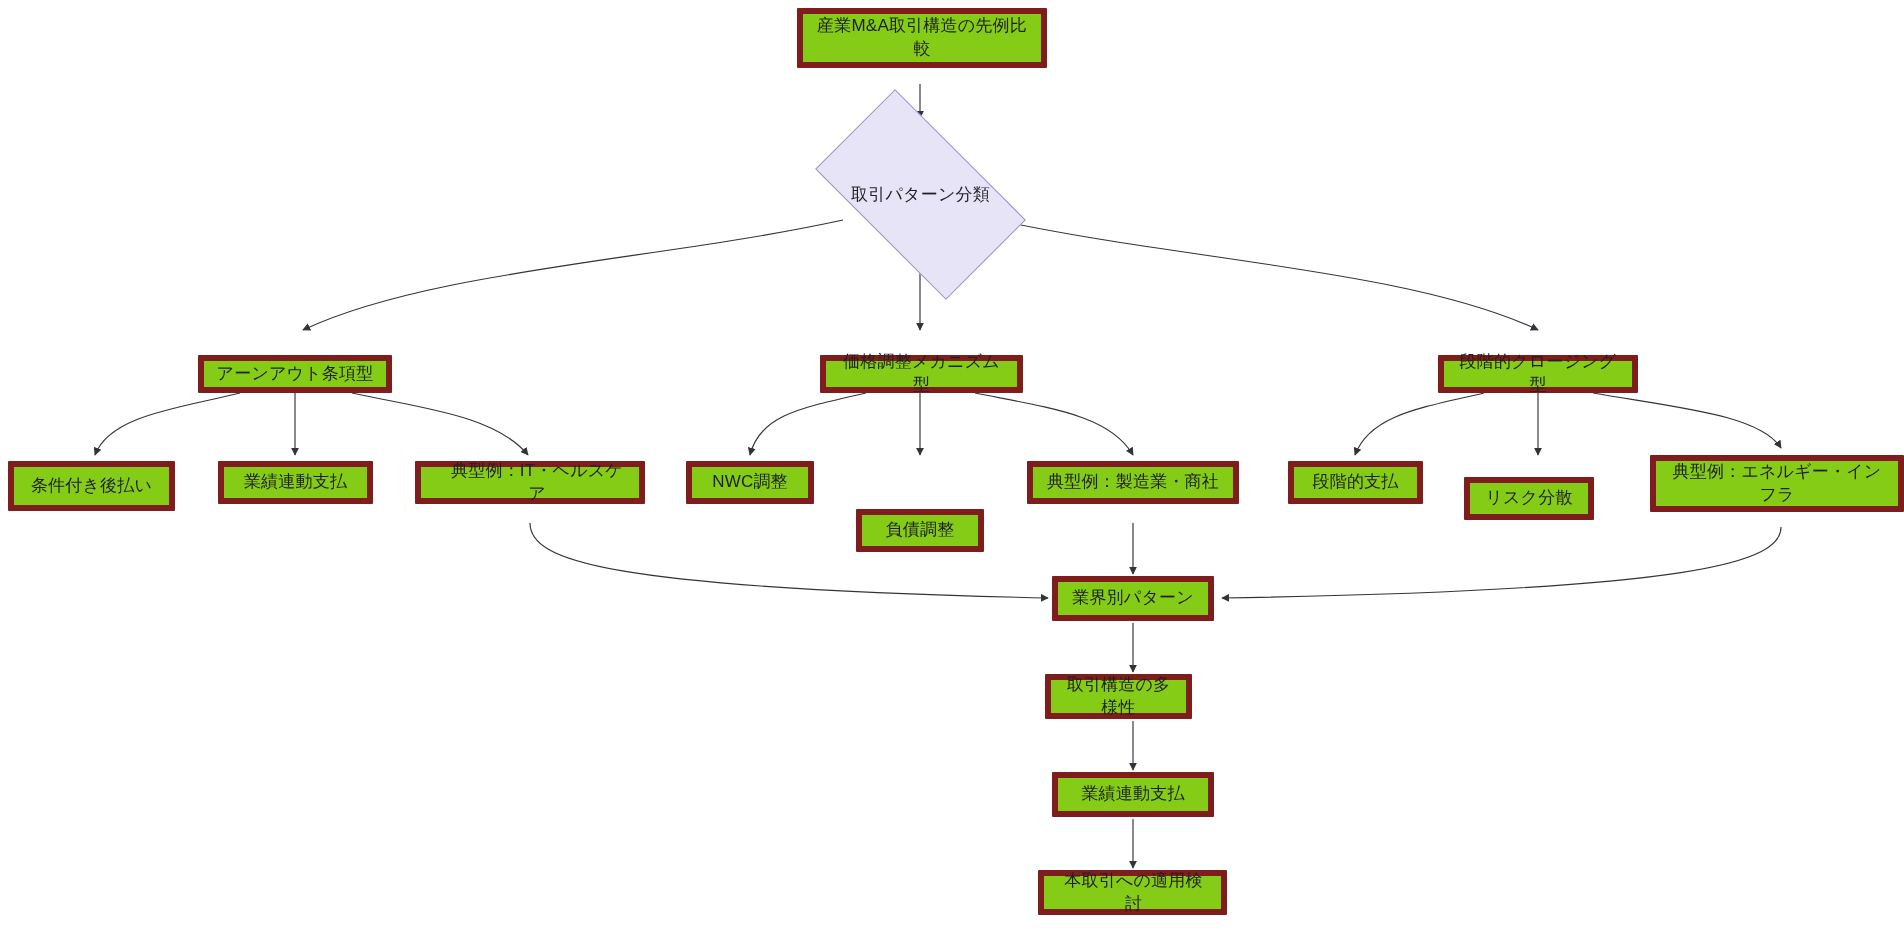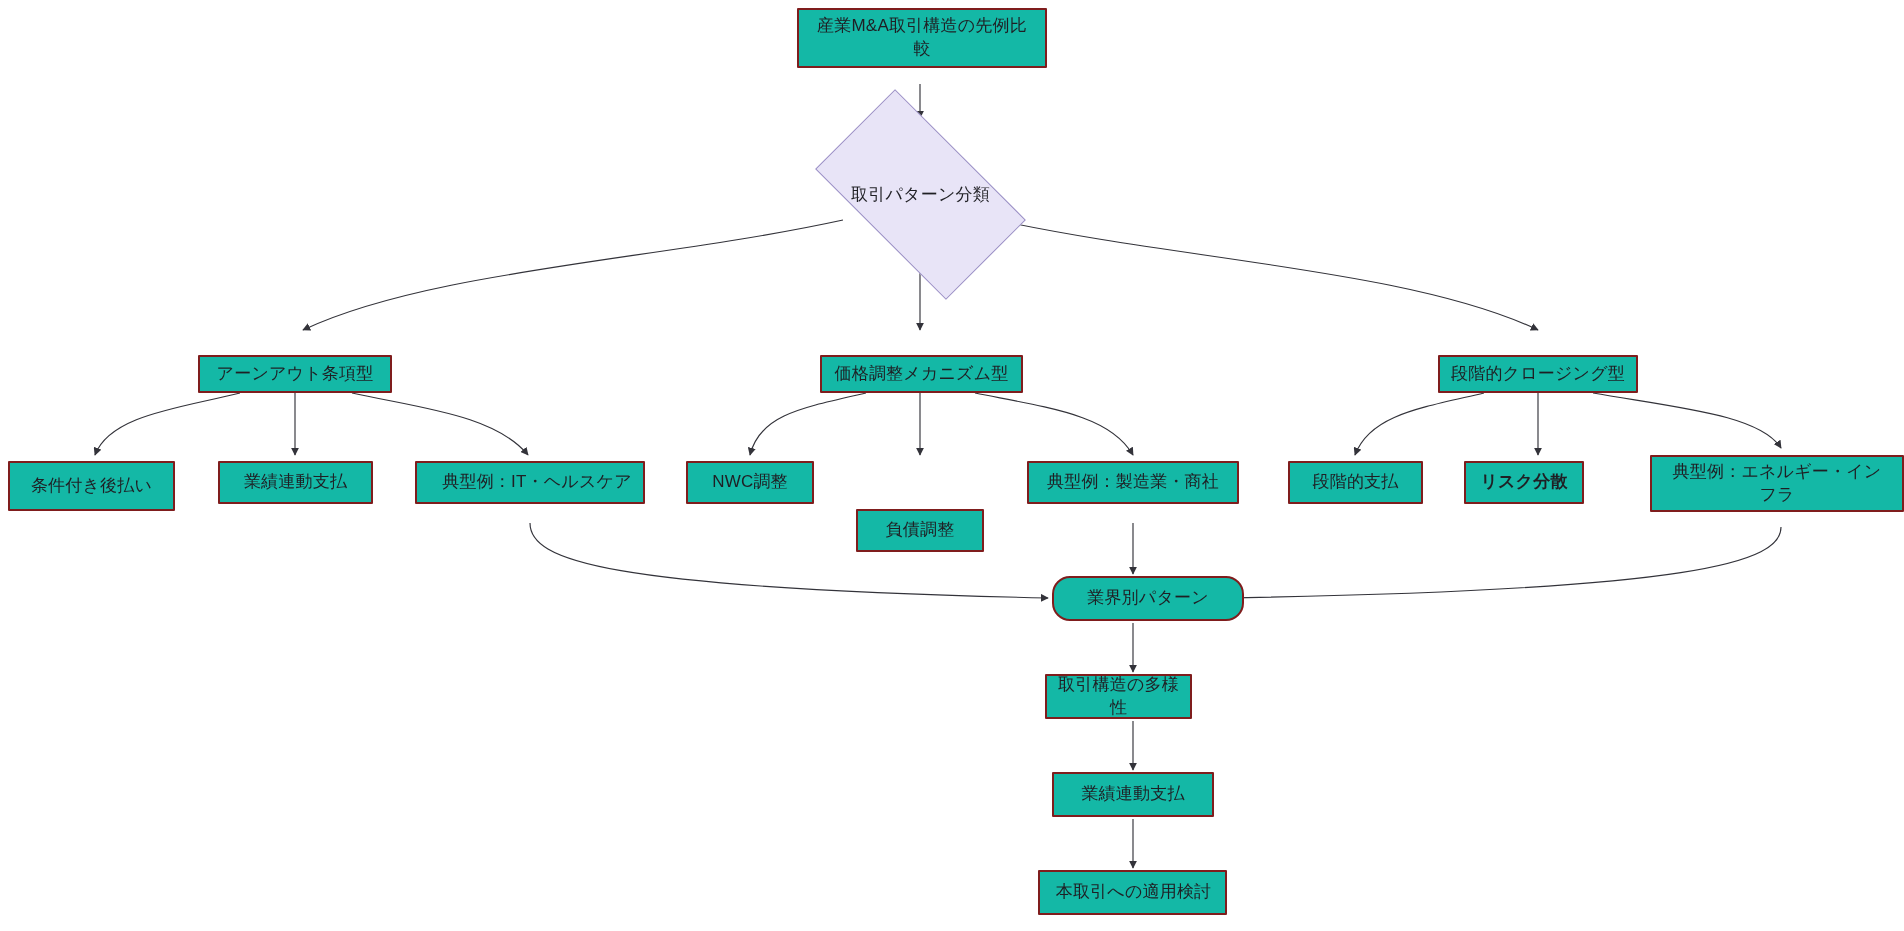--- a/index.html
+++ b/index.html
@@ -23,22 +23,22 @@
     position: absolute;
     left: 0;
     top: 0;
     width: 1904px;
     height: 931px;
     pointer-events: none;
   }
   .node {
     position: absolute;
     box-sizing: border-box;
-    background: #14b8a6;
-    border: 2px solid #7f1d1d;
+    background: #84cc16;
+    border: 6px solid #7f1d1d;
     color: #1f1f24;
     display: flex;
     align-items: center;
     justify-content: center;
     text-align: center;
     font-size: 17px;
     line-height: 1.35;
     letter-spacing: 0.2px;
     padding: 4px 10px;
     white-space: pre-line;
@@ -133,22 +133,22 @@
 
   <div class="node rect" style="left:8px; top:461px; width:167px; height:50px;">条件付き後払い</div>
   <div class="node rect" style="left:218px; top:461px; width:155px; height:43px;">業績連動支払</div>
   <div class="node rect" style="left:415px; top:461px; width:230px; height:43px;padding-left:24px;">典型例：IT・ヘルスケア</div>
 
   <div class="node rect" style="left:686px; top:461px; width:128px; height:43px;">NWC調整</div>
   <div class="node rect" style="left:856px; top:461px; width:128px; height:43px;margin-top:48px;">負債調整</div>
   <div class="node rect" style="left:1027px; top:461px; width:212px; height:43px;">典型例：製造業・商社</div>
 
   <div class="node rect" style="left:1288px; top:461px; width:135px; height:43px;">段階的支払</div>
-  <div class="node rect" style="left:1464px; top:461px; width:120px; height:43px;font-weight:bold;">リスク分散</div>
+  <div class="node rect" style="left:1464px; top:477px; width:130px; height:43px;">リスク分散</div>
   <div class="node rect" style="left:1650px; top:455px; width:254px; height:57px;">典型例：エネルギー・イン
 フラ</div>
 
-  <div class="node rect" style="left:1052px; top:576px; width:192px; height:45px;border-radius:18px;">業界別パターン</div>
+  <div class="node rect" style="left:1052px; top:576px; width:162px; height:45px;">業界別パターン</div>
   <div class="node rect" style="left:1045px; top:674px; width:147px; height:45px;">取引構造の多様性</div>
   <div class="node rect" style="left:1052px; top:772px; width:162px; height:45px;">業績連動支払</div>
   <div class="node rect" style="left:1038px; top:870px; width:189px; height:45px;padding-left:12px;">本取引への適用検討</div>
 
 </div>
 
 </body></html>

